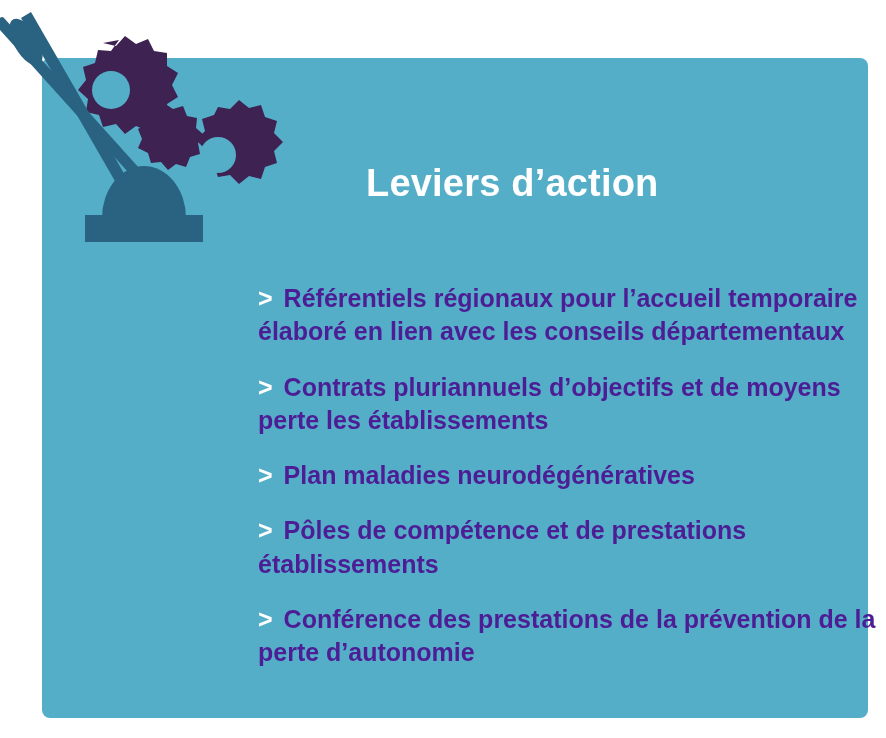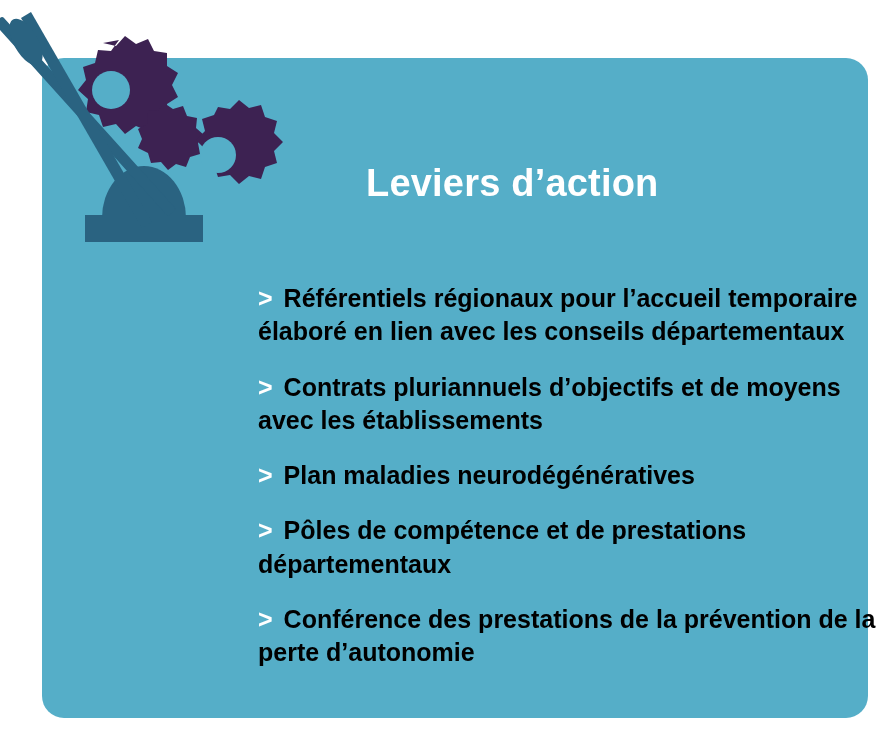--- a/index.html
+++ b/index.html
@@ -17,21 +17,21 @@
   }
 
   
   .card {
     position: absolute;
     left: 42px;
     top: 58px;
     width: 826px;
     height: 660px;
     background: #55aec8;
-    border-radius: 22px;
+    border-radius: 8px;
   }
 
   
   .illustration {
     position: absolute;
     left: 0px;
     top: 0px;
     width: 300px;
     height: 270px;
     pointer-events: none;
@@ -65,48 +65,48 @@
     color: #2e2257;
   }
   .bullet-item:last-child { margin-bottom: 0; }
   .bullet-marker {
     color: #ffffff;
     font-weight: bold;
     font-size: 25px;
     margin-right: 11px;
   }
   .bullet-text {
-    color: #000000;
+    color: #4c1d95;
   }
 </style>
 </head>
 <body>
 
 <div id="canvas">
 
   <div class="card">
 
     <div class="card-title">Leviers d’action</div>
 
     <div class="bullet-list">
 
       <div class="bullet-item">
         <span class="bullet-marker">&gt;</span><span class="bullet-text">Référentiels régionaux pour l’accueil temporaire élaboré en lien avec les conseils départementaux</span>
       </div>
 
       <div class="bullet-item">
-        <span class="bullet-marker">&gt;</span><span class="bullet-text">Contrats pluriannuels d’objectifs et de moyens avec les établissements</span>
+        <span class="bullet-marker">&gt;</span><span class="bullet-text">Contrats pluriannuels d’objectifs et de moyens perte les établissements</span>
       </div>
 
       <div class="bullet-item">
         <span class="bullet-marker">&gt;</span><span class="bullet-text">Plan maladies neurodégénératives</span>
       </div>
 
       <div class="bullet-item">
-        <span class="bullet-marker">&gt;</span><span class="bullet-text">Pôles de compétence et de prestations départementaux</span>
+        <span class="bullet-marker">&gt;</span><span class="bullet-text">Pôles de compétence et de prestations établissements</span>
       </div>
 
       <div class="bullet-item">
         <span class="bullet-marker">&gt;</span><span class="bullet-text">Conférence des prestations de la prévention de la perte d’autonomie</span>
       </div>
 
     </div>
   </div>
 
   <svg class="illustration" viewBox="0 0 300 270" xmlns="http://www.w3.org/2000/svg">

